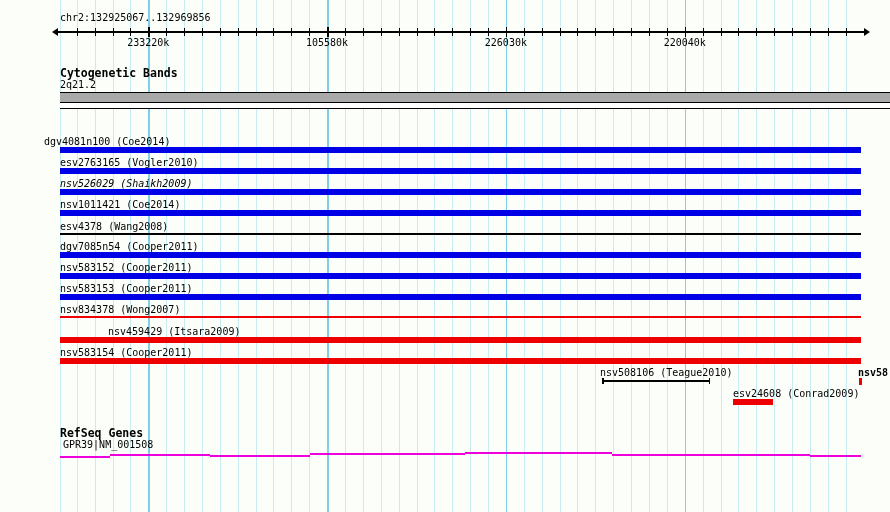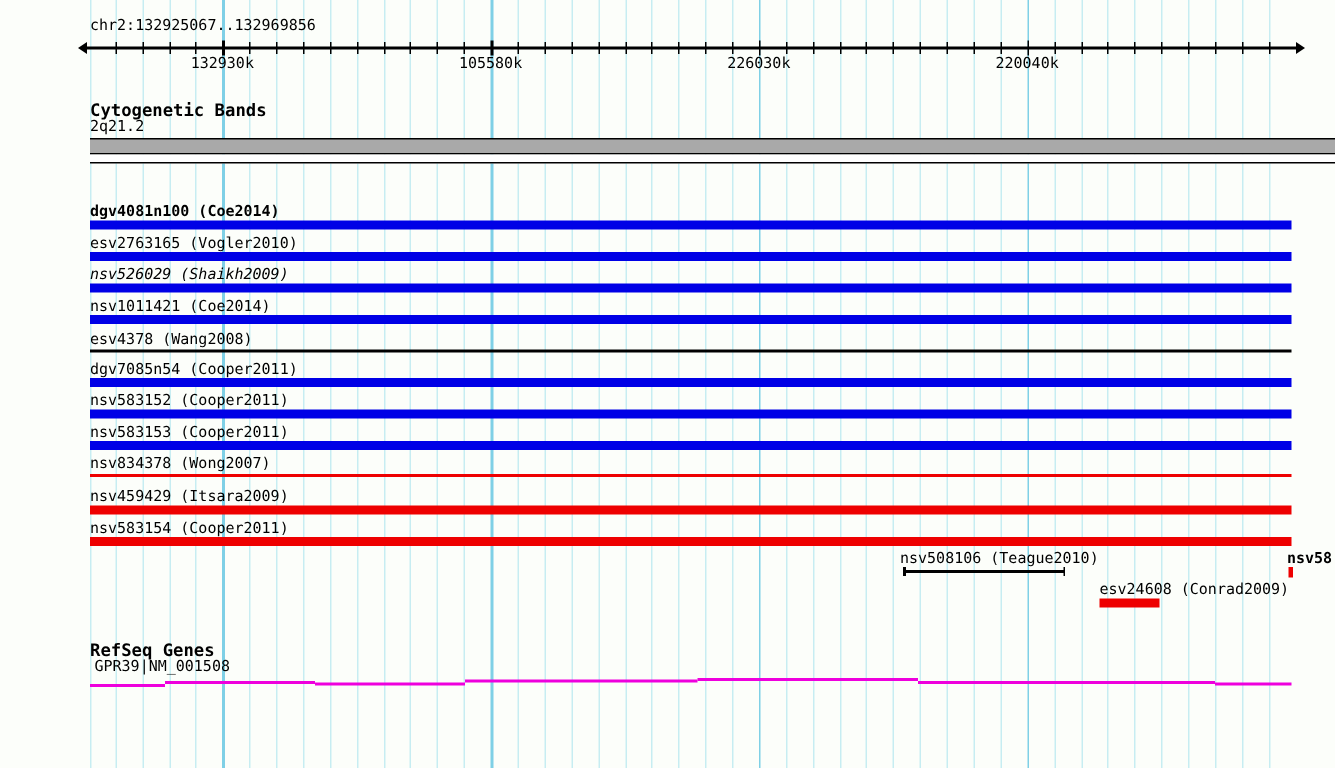--- a/index.html
+++ b/index.html
@@ -109,53 +109,53 @@
       <div class="tick" style="left: 684.7px; top: 27px; width: 1.5px; height: 10px;"></div>
       <div class="tick" style="left: 702.6px; top: 28px; width: 1px; height: 8px;"></div>
       <div class="tick" style="left: 720.5px; top: 28px; width: 1px; height: 8px;"></div>
       <div class="tick" style="left: 738.4px; top: 28px; width: 1px; height: 8px;"></div>
       <div class="tick" style="left: 756.3px; top: 28px; width: 1px; height: 8px;"></div>
       <div class="tick" style="left: 774.2px; top: 28px; width: 1px; height: 8px;"></div>
       <div class="tick" style="left: 792px; top: 28px; width: 1px; height: 8px;"></div>
       <div class="tick" style="left: 809.9px; top: 28px; width: 1px; height: 8px;"></div>
       <div class="tick" style="left: 827.8px; top: 28px; width: 1px; height: 8px;"></div>
       <div class="tick" style="left: 845.7px; top: 28px; width: 1px; height: 8px;"></div>
-      <div class="tick-label" style="left: 124.221px; top: 37px; width: 48px;">132930k</div>
+      <div class="tick-label" style="left: 124.221px; top: 37px; width: 48px;">233220k</div>
       <div class="tick-label" style="left: 303.06px; top: 37px; width: 48px;">105580k</div>
       <div class="tick-label" style="left: 481.898px; top: 37px; width: 48px;">226030k</div>
       <div class="tick-label" style="left: 660.737px; top: 37px; width: 48px;">220040k</div>
     </div>
 
   <div class="hdr" style="left:60px;top:67px">Cytogenetic Bands</div>
   <div class="lbl" style="left:60px;top:79px">2q21.2</div>
   <div id="cytoband-layer" class="abs" style="left:0;top:0;width:890px;height:0">
       <div class="bar" style="left: 60px; top: 92px; width: 830px; height: 11px; background: rgb(169, 169, 169); border-top: 1.5px solid rgb(0, 0, 0); border-bottom: 1.5px solid rgb(0, 0, 0); box-sizing: border-box;"></div>
       <div class="bar" style="left: 60px; top: 103px; width: 830px; height: 6px; background: rgb(255, 255, 255); border-bottom: 1px solid rgb(0, 0, 0); box-sizing: border-box;"></div>
     </div>
 
   <div id="variants-layer" class="abs" style="left:0;top:0;width:890px;height:0">
-      <div class="lbl" style="left: 60px; top: 136px; font-weight: bold;">dgv4081n100 (Coe2014)</div>
+      <div class="lbl" style="left: 44px; top: 136px;">dgv4081n100 (Coe2014)</div>
       <div class="bar" style="left: 60px; top: 147px; width: 801px; height: 6px; background: rgb(0, 0, 230);"></div>
       <div class="lbl" style="left: 60px; top: 157px;">esv2763165 (Vogler2010)</div>
       <div class="bar" style="left: 60px; top: 168px; width: 801px; height: 6px; background: rgb(0, 0, 230);"></div>
       <div class="lbl" style="left: 60px; top: 178px; font-style: italic;">nsv526029 (Shaikh2009)</div>
       <div class="bar" style="left: 60px; top: 189px; width: 801px; height: 6px; background: rgb(0, 0, 230);"></div>
       <div class="lbl" style="left: 60px; top: 199px;">nsv1011421 (Coe2014)</div>
       <div class="bar" style="left: 60px; top: 210px; width: 801px; height: 6px; background: rgb(0, 0, 230);"></div>
       <div class="lbl" style="left: 60px; top: 221px;">esv4378 (Wang2008)</div>
       <div class="bar" style="left: 60px; top: 233px; width: 801px; height: 1.5px; background: rgb(0, 0, 0);"></div>
       <div class="lbl" style="left: 60px; top: 241px;">dgv7085n54 (Cooper2011)</div>
       <div class="bar" style="left: 60px; top: 252px; width: 801px; height: 6px; background: rgb(0, 0, 230);"></div>
       <div class="lbl" style="left: 60px; top: 262px;">nsv583152 (Cooper2011)</div>
       <div class="bar" style="left: 60px; top: 273px; width: 801px; height: 6px; background: rgb(0, 0, 230);"></div>
       <div class="lbl" style="left: 60px; top: 283px;">nsv583153 (Cooper2011)</div>
       <div class="bar" style="left: 60px; top: 294px; width: 801px; height: 6px; background: rgb(0, 0, 230);"></div>
       <div class="lbl" style="left: 60px; top: 304px;">nsv834378 (Wong2007)</div>
       <div class="bar" style="left: 60px; top: 316px; width: 801px; height: 1.5px; background: rgb(238, 0, 0);"></div>
-      <div class="lbl" style="left: 60px; top: 326px;">nsv459429 (Itsara2009)</div>
+      <div class="lbl" style="left: 60px; top: 326px; padding-left: 48px;">nsv459429 (Itsara2009)</div>
       <div class="bar" style="left: 60px; top: 337px; width: 801px; height: 6px; background: rgb(238, 0, 0);"></div>
       <div class="lbl" style="left: 60px; top: 347px;">nsv583154 (Cooper2011)</div>
       <div class="bar" style="left: 60px; top: 358px; width: 801px; height: 6px; background: rgb(238, 0, 0);"></div>
       <div class="lbl" style="left: 600px; top: 367px;">nsv508106 (Teague2010)</div>
       <div class="bar" style="left: 602px; top: 380px; width: 108px; height: 1.5px; background: rgb(0, 0, 0);"></div>
       <div class="bar" style="left: 602px; top: 377.5px; width: 1.5px; height: 6.5px; background: rgb(0, 0, 0);"></div>
       <div class="bar" style="left: 708.5px; top: 377.5px; width: 1.5px; height: 6.5px; background: rgb(0, 0, 0);"></div>
       <div class="lbl" style="left: 858px; top: 367px; font-weight: bold;">nsv58</div>
       <div class="bar" style="left: 859px; top: 378px; width: 3px; height: 7px; background: rgb(238, 0, 0);"></div>
       <div class="lbl" style="left: 733px; top: 388px; text-align: center;">esv24608 (Conrad2009)</div>

